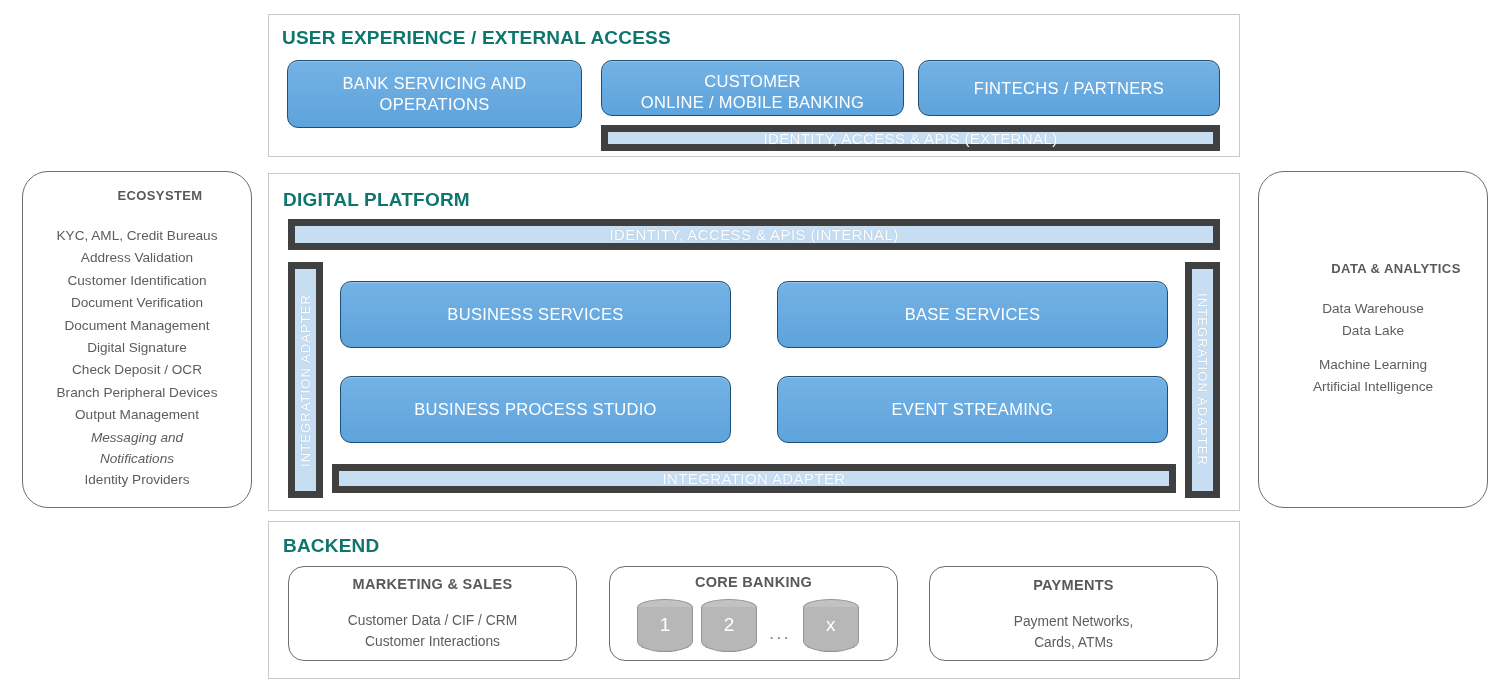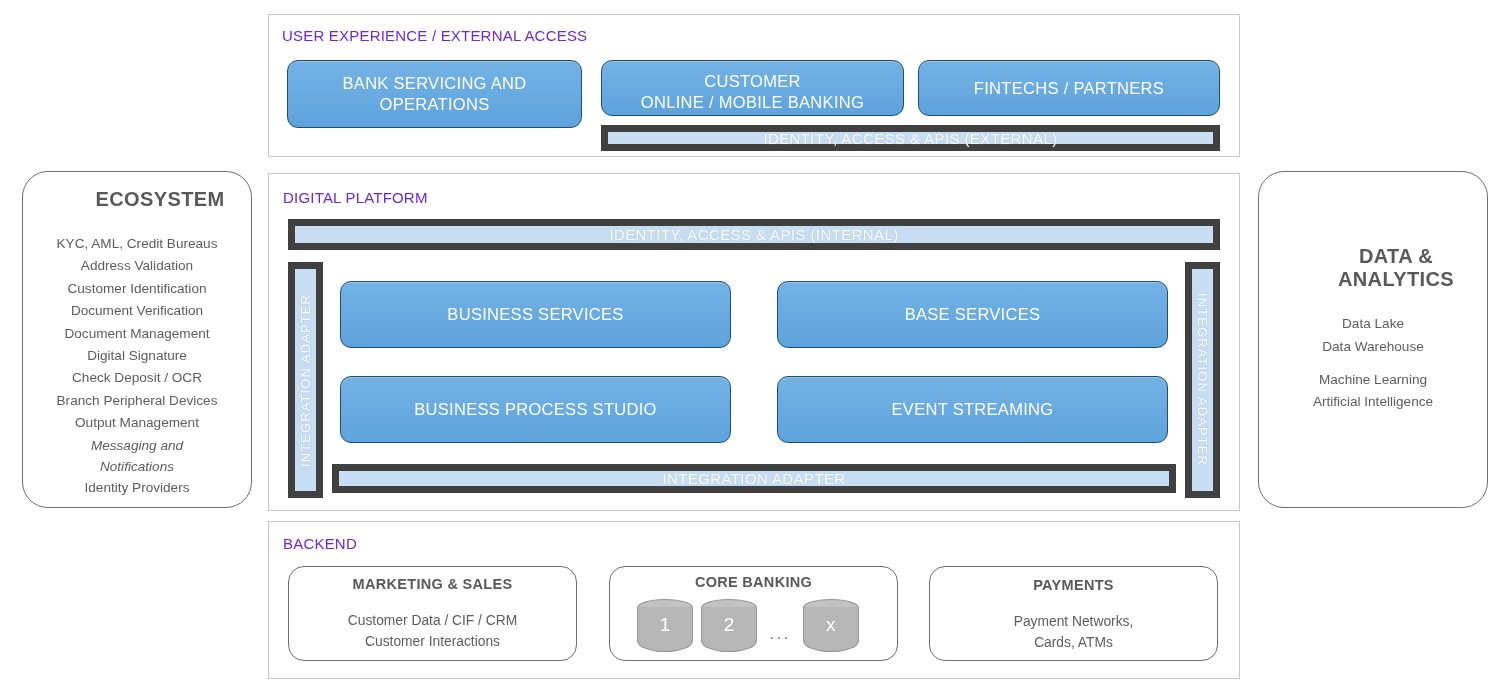--- a/index.html
+++ b/index.html
@@ -12,39 +12,39 @@
   #stage { position: relative; width: 1510px; height: 694px; }
 
   
   .frame {
     position: absolute;
     background: #ffffff;
     border: 1px solid #c9c9c9;
   }
   .frame-title {
     position: absolute;
-    font-size: 15px;
-    font-weight: normal;
-    color: #6d28d9;
+    font-size: 19px;
+    font-weight: bold;
+    color: #0f766e;
     letter-spacing: 0.2px;
     white-space: nowrap;
   }
 
   
   .capsule {
     position: absolute;
     background: #ffffff;
     border: 1.6px solid #6e6e6e;
     border-radius: 26px;
     display: flex;
     flex-direction: column;
     align-items: center;
   }
   .capsule-title {
-    font-size: 20px;
+    font-size: 13px;
     font-weight: bold;
     color: #595959;
     letter-spacing: 0.4px;
     text-align: center;
     padding-left: 46px;
   }
   .capsule-list {
     list-style: none;
     text-align: center;
     font-size: 13.6px;
@@ -224,22 +224,22 @@
     <span>EVENT STREAMING</span>
   </div>
 
   <div class="band" style="left:332px; top:464px; width:844px; height:29px;">
     <span>INTEGRATION ADAPTER</span>
   </div>
 
   <div class="capsule" style="left:1258px; top:171px; width:230px; height:337px; justify-content:center; padding-bottom:20px;">
     <div class="capsule-title">DATA &amp; ANALYTICS</div>
     <ul class="capsule-list" style="margin-top:22px; width:100%;">
+      <li>Data Warehouse</li>
       <li>Data Lake</li>
-      <li>Data Warehouse</li>
       <li class="spacer"></li>
       <li>Machine Learning</li>
       <li>Artificial Intelligence</li>
     </ul>
   </div>
 
   <div class="frame" style="left:268px; top:521px; width:972px; height:158px;"></div>
   <div class="frame-title" style="left:283px; top:535px;">BACKEND</div>
 
   <div class="sub" style="left:288px; top:566px; width:289px; height:95px; padding-top:9px;">

